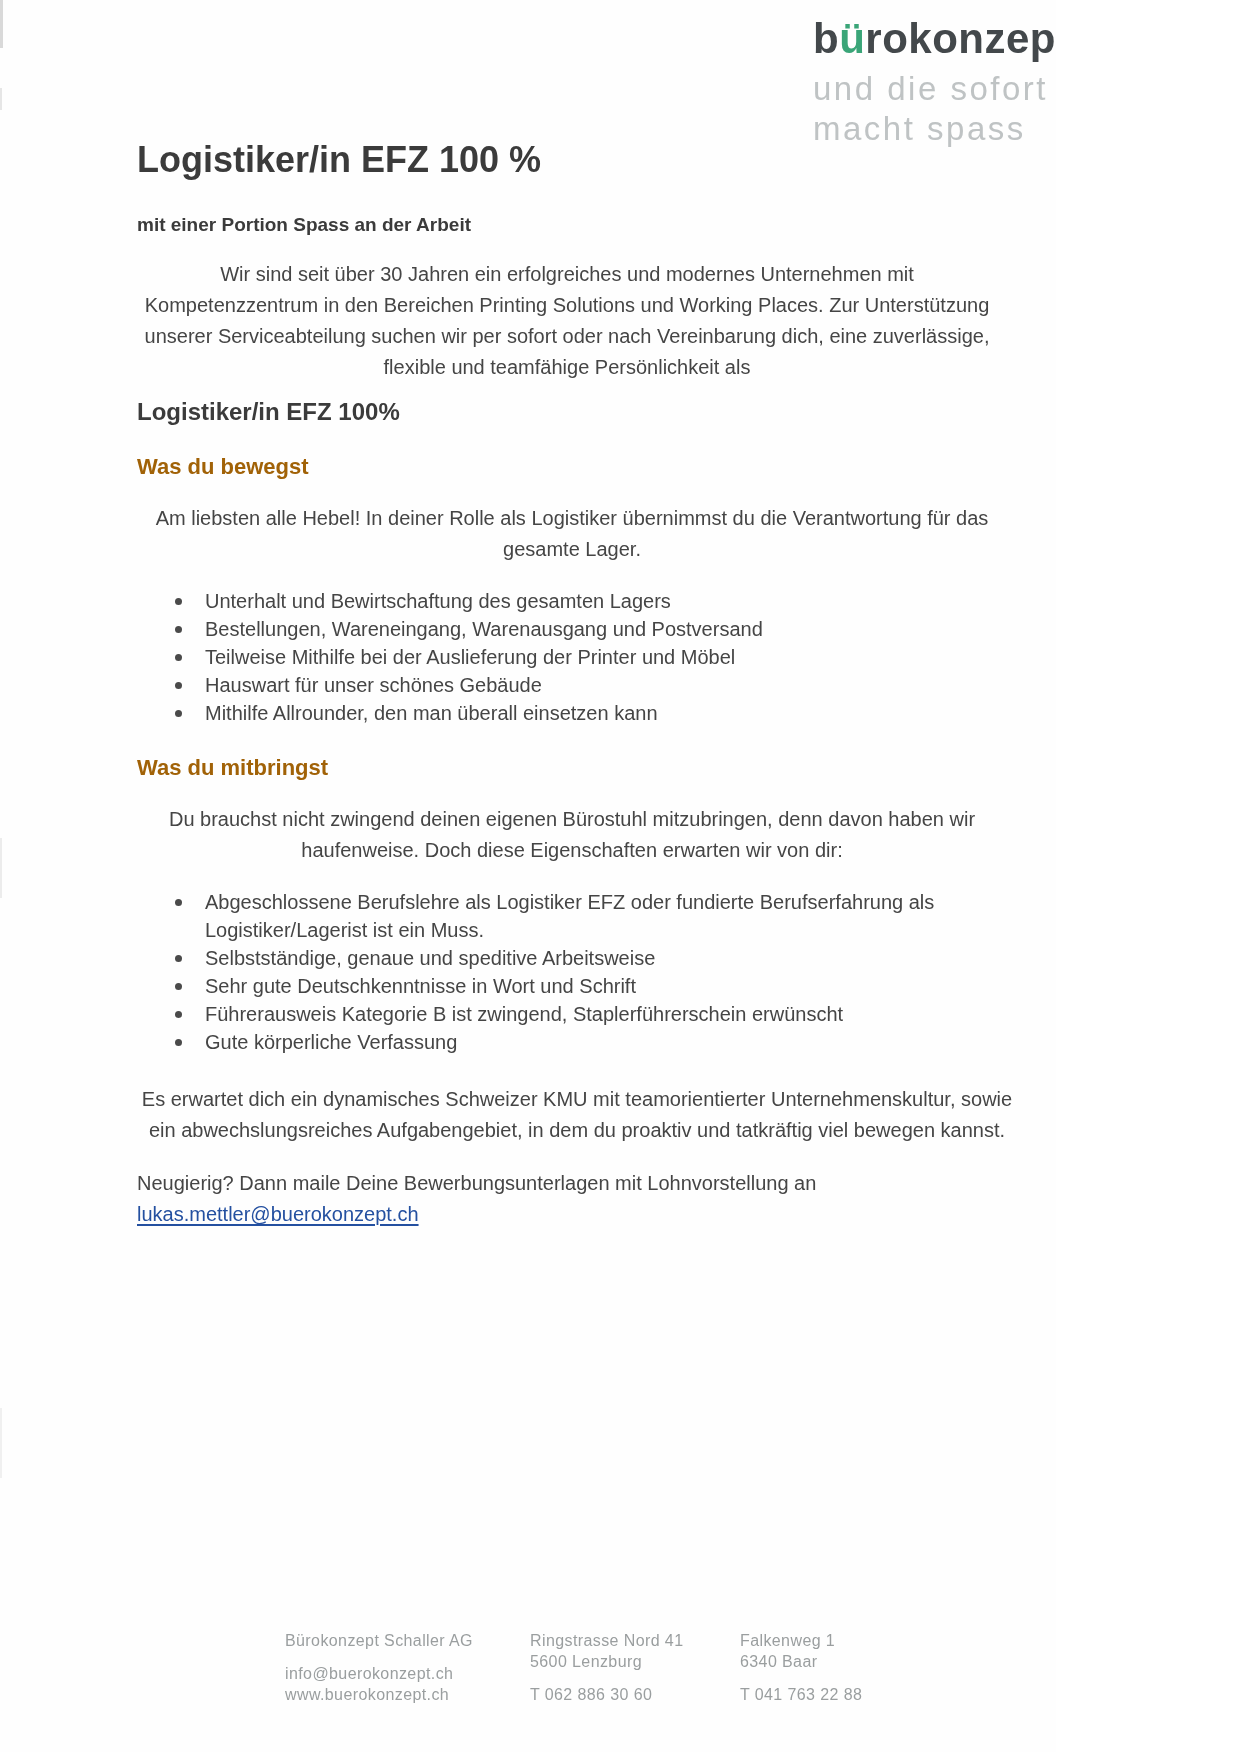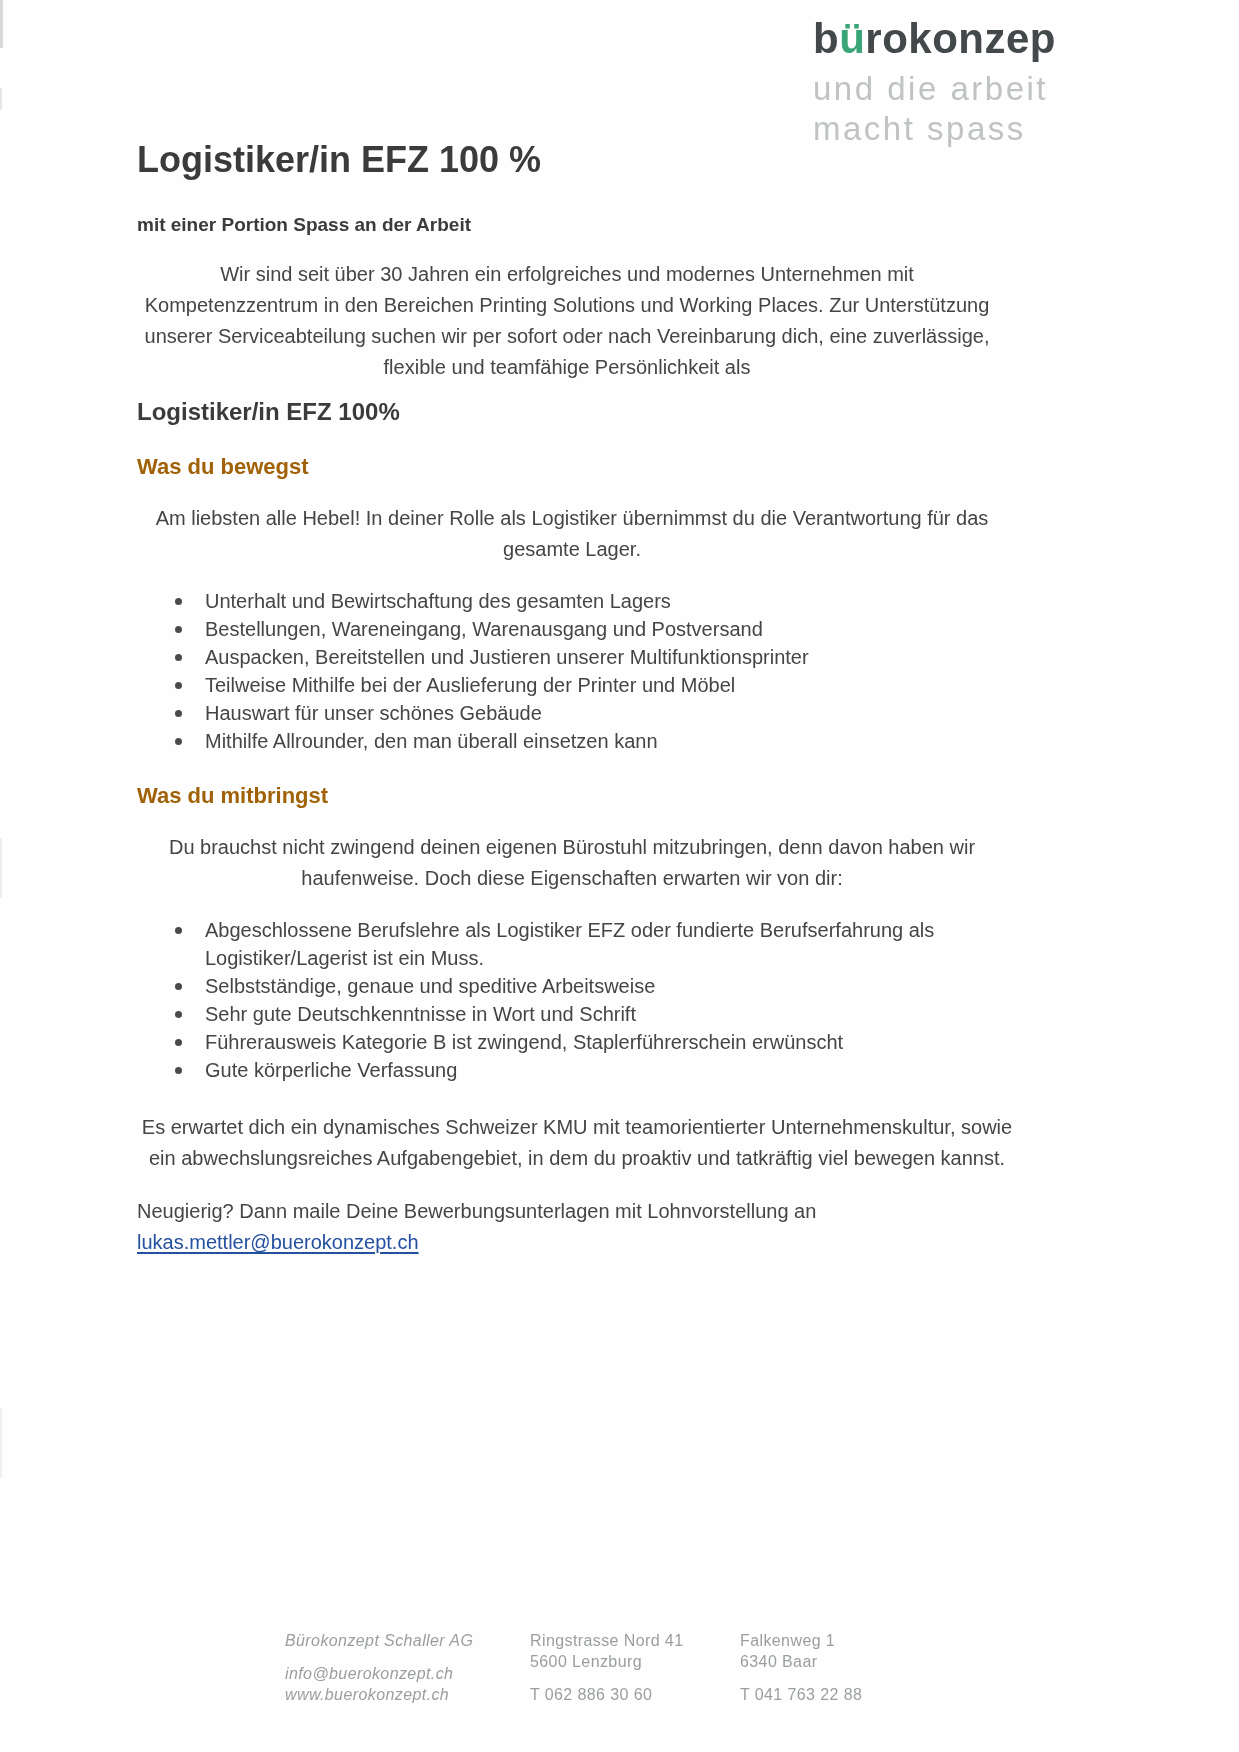--- a/index.html
+++ b/index.html
@@ -128,39 +128,39 @@
     position:absolute;
     top:1630px;
     left:0;
     width:1239px;
     font-size:16px;
     line-height:21px;
     letter-spacing:0.4px;
     color:#9a9e9f;
   }
   .footer .col{position:absolute;top:0;}
-  .footer .col1{left:285px;font-style:italic;}
+  .footer .col1{left:285px;}
   .footer .col2{left:530px;}
   .footer .col3{left:740px;}
   .footer .gap{height:12px;}
 </style>
 </head>
 <body>
 
 <div class="page">
 
   <div class="scan-mark m1"></div>
   <div class="scan-mark m2"></div>
   <div class="scan-mark m3"></div>
   <div class="scan-mark m4"></div>
 
   <div class="logo">
     <div class="brand"><span>b</span><span class="u-green">ü</span><span>rokonzept</span></div>
     <div class="tagline">
-      <div>und die arbeit</div>
+      <div>und die sofort</div>
       <div>macht spass</div>
     </div>
   </div>
 
   <div class="content">
 
     <h1 class="doc-title">Logistiker/in EFZ 100 %</h1>
 
     <p class="bold-sub">mit einer Portion Spass an der Arbeit</p>
 
@@ -168,21 +168,20 @@
 
     <h2 class="job-heading">Logistiker/in EFZ 100%</h2>
 
     <h3 class="section-heading">Was du bewegst</h3>
 
     <p class="body-text lead">Am liebsten alle Hebel! In deiner Rolle als Logistiker übernimmst du die Verantwortung für das gesamte Lager.</p>
 
     <ul class="bullets">
       <li>Unterhalt und Bewirtschaftung des gesamten Lagers</li>
       <li>Bestellungen, Wareneingang, Warenausgang und Postversand</li>
-      <li>Auspacken, Bereitstellen und Justieren unserer Multifunktionsprinter</li>
       <li>Teilweise Mithilfe bei der Auslieferung der Printer und Möbel</li>
       <li>Hauswart für unser schönes Gebäude</li>
       <li>Mithilfe Allrounder, den man überall einsetzen kann</li>
     </ul>
 
     <h3 class="section-heading">Was du mitbringst</h3>
 
     <p class="body-text lead">Du brauchst nicht zwingend deinen eigenen Bürostuhl mitzubringen, denn davon haben wir haufenweise. Doch diese Eigenschaften erwarten wir von dir:</p>
 
     <ul class="bullets">

